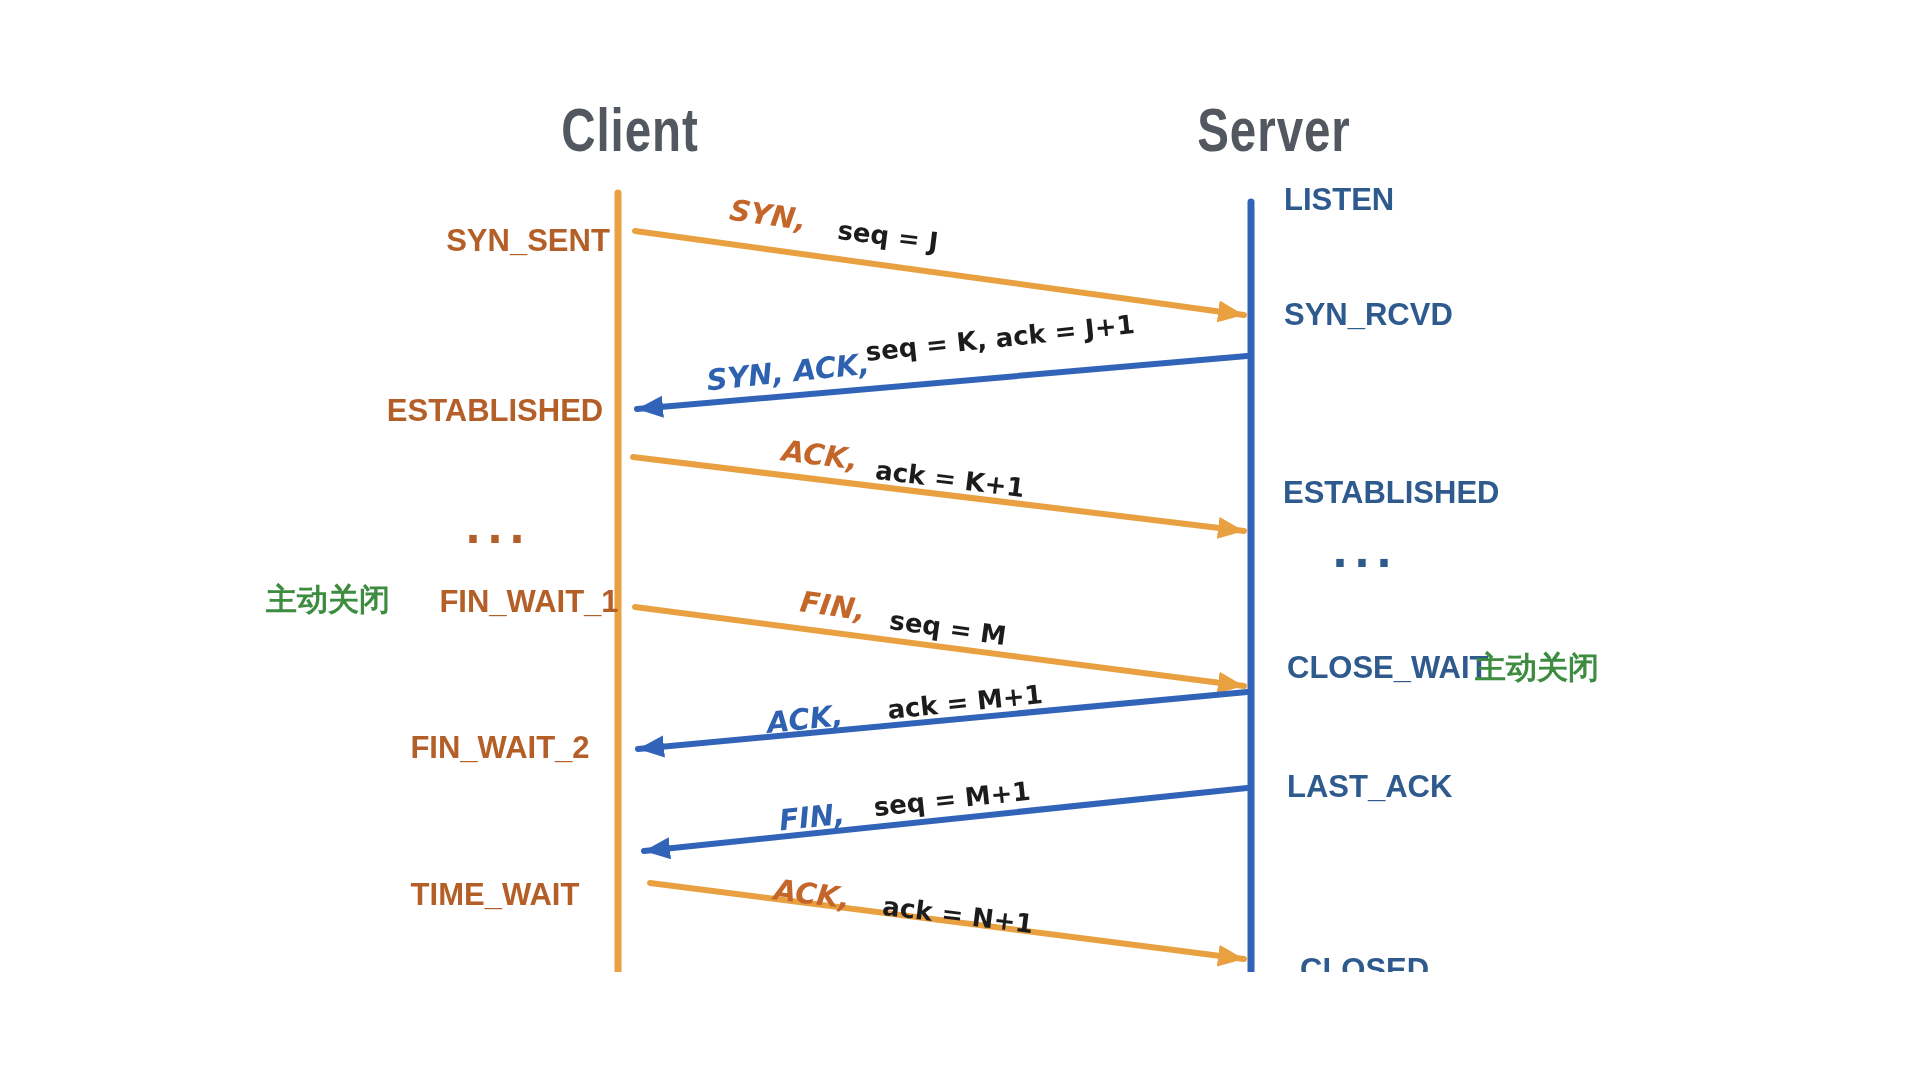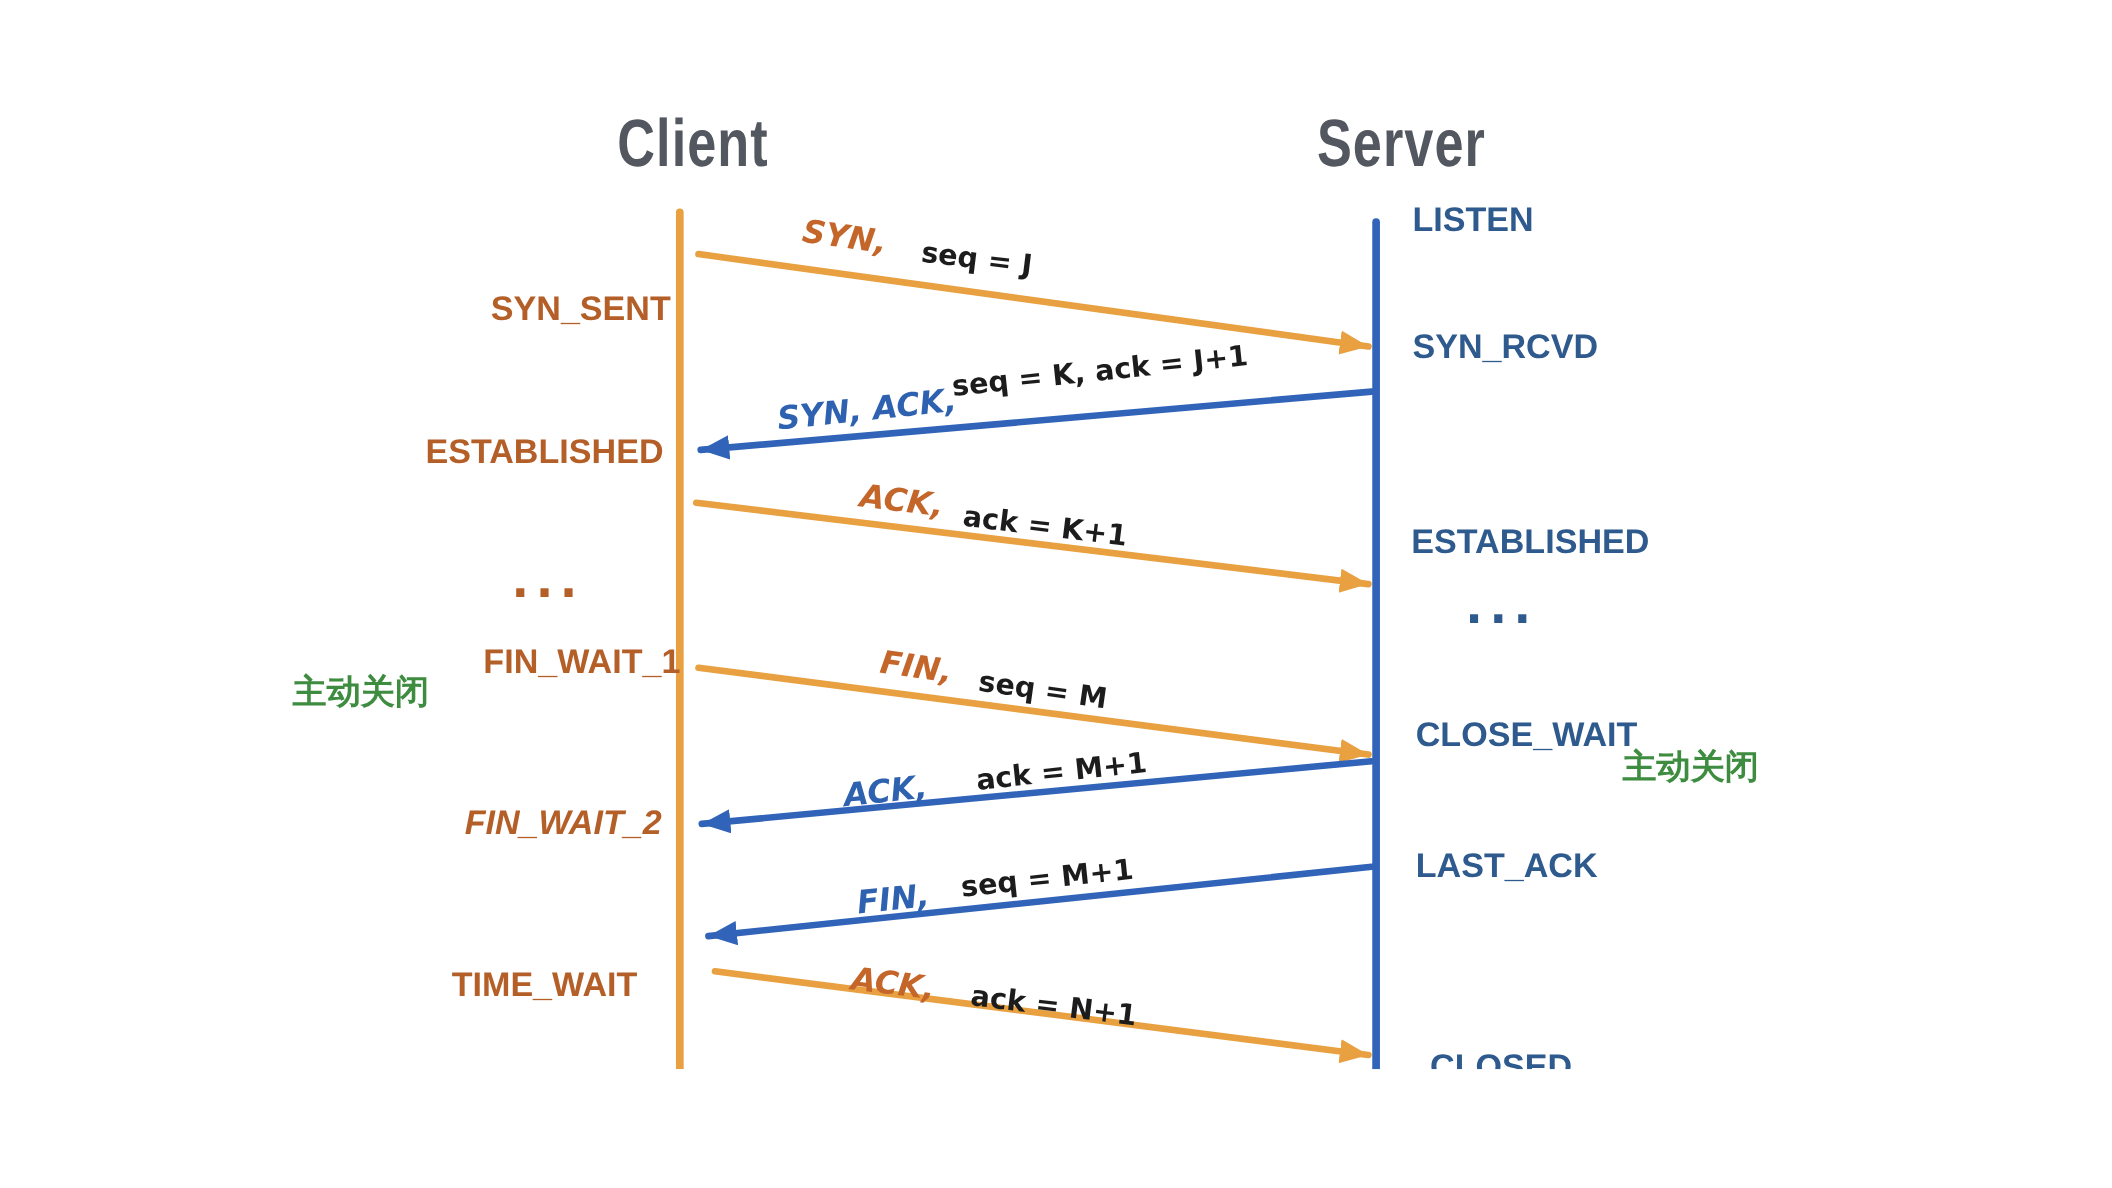--- a/index.html
+++ b/index.html
@@ -19,21 +19,21 @@
     font-size:31px; font-weight:bold; color:var(--client_state);
   }
   .state-s {
     font-family:"Liberation Sans", sans-serif;
     font-size:31px; font-weight:bold; color:var(--server_state);text-align:right;
   }
   .dots-c { font-size:42px; font-weight:bold; letter-spacing:6px; color:var(--client_state); }
   .dots-s { font-size:42px; font-weight:bold; letter-spacing:6px; color:var(--server_state); }
   .green-note {
     font-family:Liberation Sans, sans-serif;
-    font-size:31px; font-weight:bold; color:var(--green);margin-top:29px;
+    font-size:31px; font-weight:bold; color:var(--green);
   }
   .msg-key { font-size:29px; font-weight:bold; font-style:italic; }
   .key-o { color:var(--label_orange); }
   .key-b { color:var(--label_blue); }
   .msg-par { font-size:26px; font-weight:bold; color:var(--black); }
   svg.layer { position:absolute; left:0; top:0; }
   .line-o { stroke:var(--orange); }
   .line-b { stroke:var(--blue); }
   .head-o { fill:var(--orange); }
   .head-b { fill:var(--blue); }
@@ -61,26 +61,26 @@
     <line x1="633" y1="457" x2="1244" y2="531" class="line-o" stroke-width="6" stroke-linecap="round" marker-end="url(#headO)"></line>
     <line x1="635" y1="607" x2="1244" y2="686" class="line-o" stroke-width="6" stroke-linecap="round" marker-end="url(#headO)"></line>
     <line x1="1247" y1="692" x2="638" y2="749" class="line-b" stroke-width="6" stroke-linecap="round" marker-end="url(#headB)"></line>
     <line x1="1247" y1="788" x2="644" y2="851" class="line-b" stroke-width="6" stroke-linecap="round" marker-end="url(#headB)"></line>
     <line x1="650" y1="883" x2="1244" y2="959" class="line-o" stroke-width="6" stroke-linecap="round" marker-end="url(#headO)"></line>
   </svg>
 
   <div class="abs title" style="left:630px; top:130px; transform:translate(-50%,-50%) scale(0.95,1.22);">Client</div>
   <div class="abs title" style="left:1274px; top:130px; transform:translate(-50%,-50%) scale(0.95,1.22);">Server</div>
 
-  <div class="abs ctr state-c" style="left:528px; top:241px;margin-top:40px;">SYN_SENT</div>
+  <div class="abs ctr state-c" style="left:528px; top:241px;">SYN_SENT</div>
   <div class="abs ctr state-c" style="left:495px; top:411px;">ESTABLISHED</div>
   <div class="abs dots-c" style="left:498px; top:538px; transform:translate(-50%,-70%);">...</div>
   <div class="abs ctr state-c" style="left:489px; top:602px;margin-left:40px;">FIN_WAIT_1</div>
   <div class="abs ctr green-note" style="left:328px; top:600px;">主动关闭</div>
-  <div class="abs ctr state-c" style="left:512px; top:748px;font-style:italic;">FIN_WAIT_2</div>
+  <div class="abs ctr state-c" style="left:500px; top:748px;">FIN_WAIT_2</div>
   <div class="abs ctr state-c" style="left:495px; top:862px;margin-top:33px;">TIME_WAIT</div>
 
   <div class="abs state-s" style="left:1284px; top:200px; transform:translate(0,-50%);">LISTEN</div>
   <div class="abs state-s" style="left:1284px; top:315px; transform:translate(0,-50%);">SYN_RCVD</div>
   <div class="abs state-s" style="left:1283px; top:493px; transform:translate(0,-50%);">ESTABLISHED</div>
   <div class="abs dots-s" style="left:1365px; top:562px; transform:translate(-50%,-70%);">...</div>
   <div class="abs state-s" style="left:1287px; top:668px; transform:translate(0,-50%);">CLOSE_WAIT</div>
   <div class="abs green-note" style="left:1475px; top:668px; transform:translate(0,-50%);">主动关闭</div>
   <div class="abs state-s" style="left:1287px; top:787px; transform:translate(0,-50%);">LAST_ACK</div>
   <div class="abs state-s" style="left:1300px; top:970px; transform:translate(0,-50%);">CLOSED</div>

